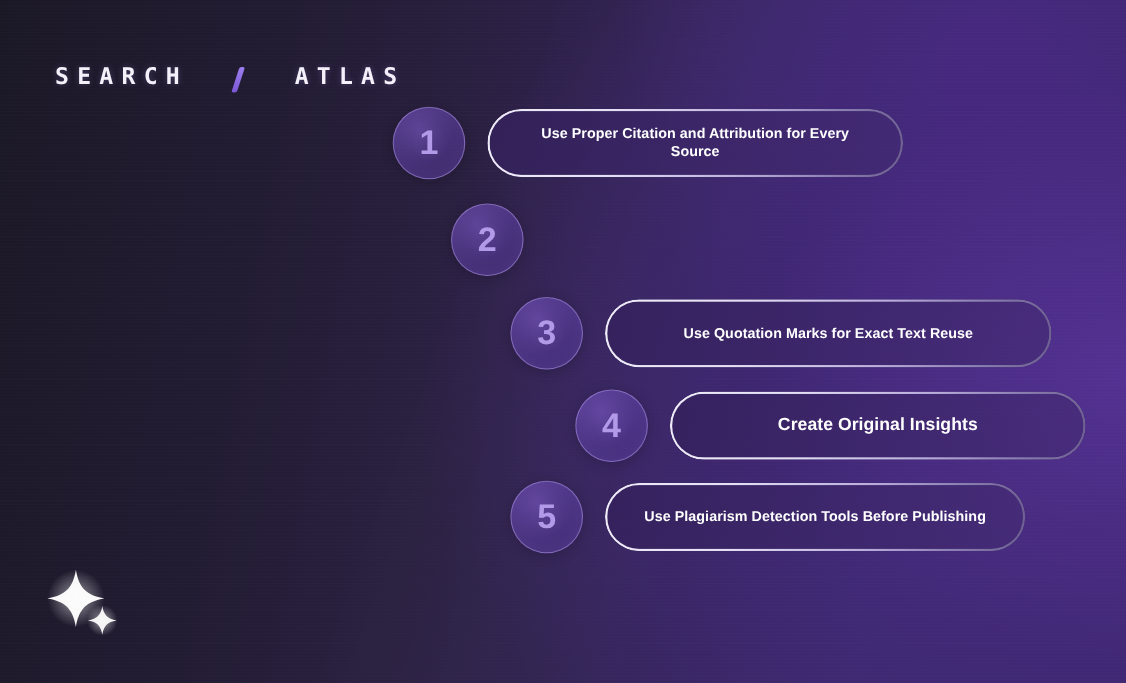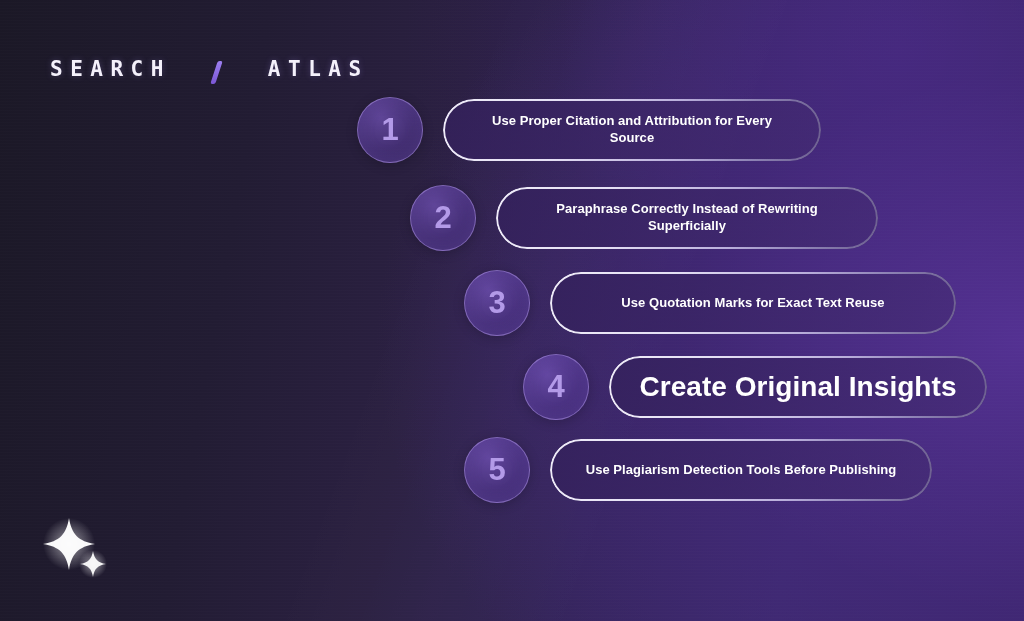--- a/index.html
+++ b/index.html
@@ -148,21 +148,21 @@
     border-radius: 34px;
     padding: 2px;
     background: linear-gradient(97deg, #efecf8 0%, #e4dff4 30%, #b9aedb 62%, #8d82b4 82%, #6d6090 100%);
     -webkit-mask: linear-gradient(#000 0 0) content-box, linear-gradient(#000 0 0);
     -webkit-mask-composite: xor;
     mask: linear-gradient(#000 0 0) content-box, linear-gradient(#000 0 0);
     mask-composite: exclude;
     pointer-events: none;
   }
   .pill-text { position: relative; z-index: 1; }
-  .pill.wide-text { font-size: 28px; }
+  .pill.wide-text { font-size: 16px; }
 </style>
 </head>
 <body>
 
 <div class="canvas">
 
   <div class="logo">
     <span class="logo-text">SEARCH</span>
     <span class="logo-slash"></span>
     <span class="logo-text">ATLAS</span>
@@ -192,23 +192,20 @@
       </div>
       <div class="pill" style="width:378px;">
         <span class="pill-text">Use Proper Citation and Attribution for Every Source</span>
       </div>
     </div>
 
     <div class="step" style="left:410px; top:180px;">
       <div class="badge">
         <span>2</span>
       </div>
-      <div class="pill" style="width:382px;">
-        <span class="pill-text">Paraphrase Correctly Instead of Rewriting Superficially</span>
-      </div>
     </div>
 
     <div class="step" style="left:464px; top:265px;">
       <div class="badge">
         <span>3</span>
       </div>
       <div class="pill" style="width:406px;">
         <span class="pill-text">Use Quotation Marks for Exact Text Reuse</span>
       </div>
     </div>

